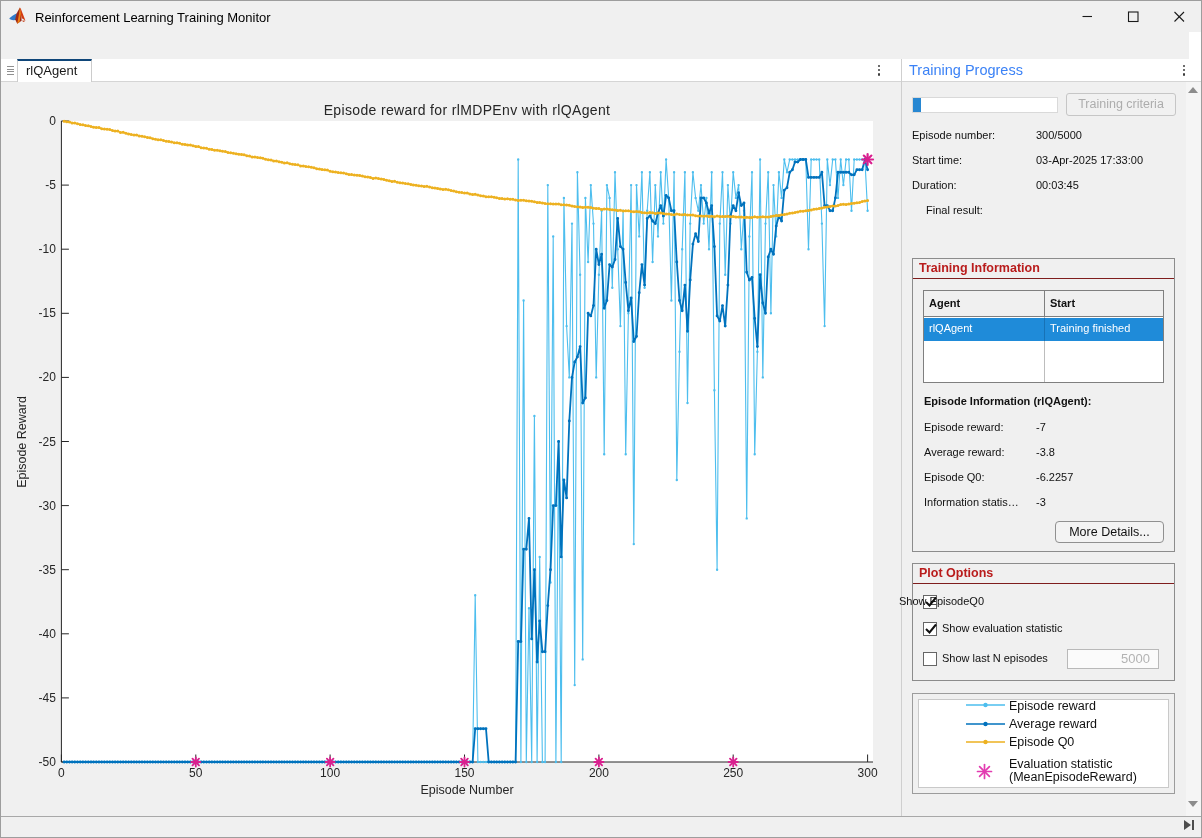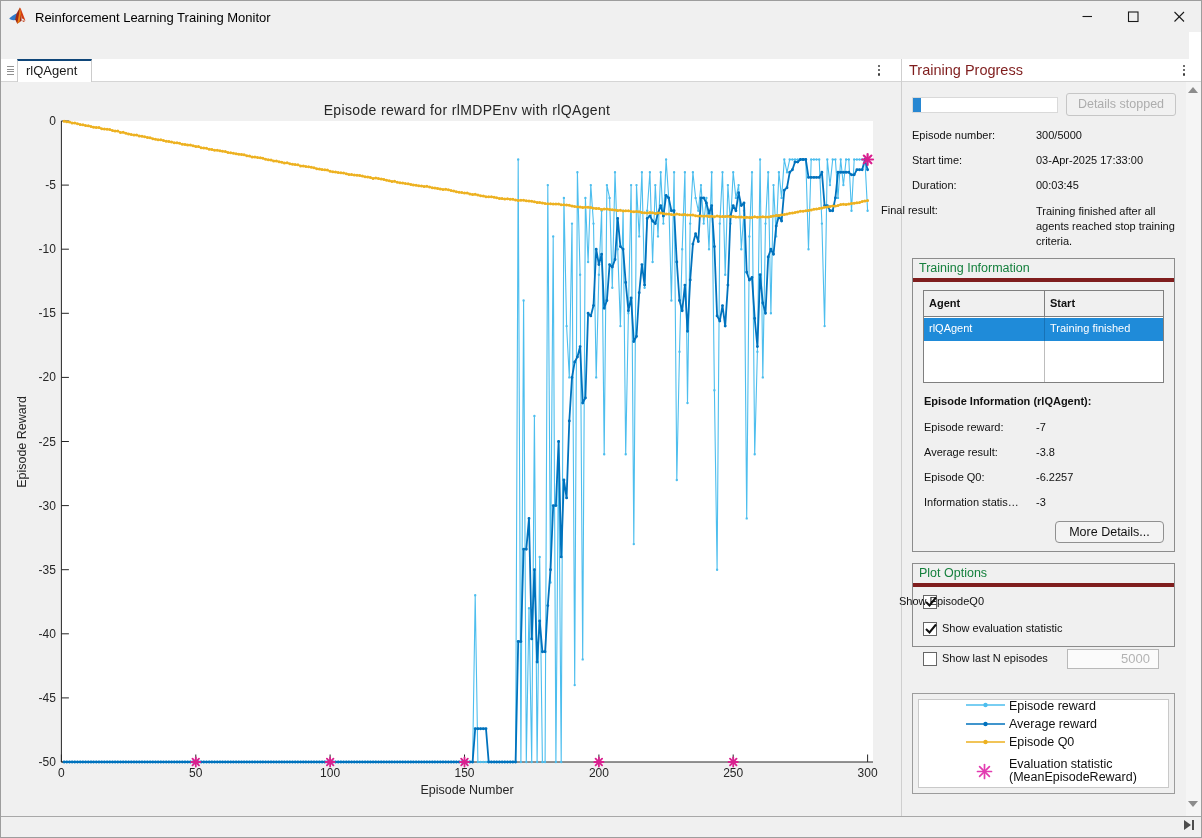--- a/index.html
+++ b/index.html
@@ -8,31 +8,31 @@
 #title { left:34px; top:9px; font-size:13px; color:#000; }
 #bluebar { left:0; top:31px; width:1188px; height:27px; background:#12477a; color:#fff; font-size:10px; font-weight:bold; line-height:28px; padding-left:10.5px; letter-spacing:.3px; }
 #tabrow { left:0; top:58px; width:900px; height:23px; background:#fff; border-bottom:1px solid #d5d5d5; }
 #tab { left:16px; top:58px; width:75px; height:24px; background:#fff; border-top:2px solid #0f4679; border-left:1px solid #ccc; border-right:1px solid #ccc; font-size:13px; color:#1a1a1a; text-align:left; padding-left:8px; line-height:20px; }
 #grip { left:6px; top:65px; }
 #grip div { width:7px; height:1px; background:#909090; margin-bottom:1.6px; }
 .vdots { width:3px; }
 #grip div { }
 .vdots div { width:2.3px; height:2.3px; border-radius:50%; background:#3c3c3c; margin-bottom:1.9px; }
 #rhead { left:901px; top:58px; width:299px; height:23px; background:#fff; border-bottom:1px solid #d5d5d5; }
-#rhead span { position:absolute; left:7px; top:3px; font-size:14.5px; color:#7f1d1d; }
+#rhead span { position:absolute; left:7px; top:3px; font-size:14.5px; color:#3b82f6; }
 #divider { left:900px; top:58px; width:1px; height:778px; background:#cfcfcf; }
 #chartpane { left:0; top:81px; width:900px; height:734px; background:#f0f0f0; }
 #statusbar { left:0; top:815px; width:1200px; height:21px; background:#f0f0f0; border-top:1px solid #a8a8a8; }
 #rpanel { left:901px; top:81px; width:299px; height:734px; background:#f0f0f0; }
 #sbtrack { left:1185px; top:81px; width:15px; height:734px; background:#f5f5f5; }
 .uarr { width:0; height:0; border-left:5.5px solid transparent; border-right:5.5px solid transparent; border-bottom:6px solid #8c8c8c; }
 .darr { width:0; height:0; border-left:5.5px solid transparent; border-right:5.5px solid transparent; border-top:6px solid #8c8c8c; }
 .lbl { position:absolute; font-size:11px; color:#111; }
 .box { position:absolute; left:911px; width:263px; border:1px solid #8c8c8c; }
-.boxtitle { display:block; font-size:12.5px; font-weight:normal; color:#15803d; padding:2px 0 3px 6px; border-bottom:4px solid #7f1d1d; }
+.boxtitle { display:block; font-size:12.5px; font-weight:bold; color:#b91c1c; padding:2px 0 3px 6px; border-bottom:1px solid #7f1d1d; }
 #ptrack { left:911px; top:96px; width:146px; height:16px; background:#fff; border:1px solid #d9d9d9; }
 #pfill { left:0; top:0; width:8px; height:14px; background:#2787d2; }
 #tsbtn { left:1065px; top:92px; width:110px; height:23px; border:1px solid #c6c6c6; border-radius:3px; background:#f1f1f1; color:#adadad; font-size:12.5px; text-align:center; line-height:21px; }
 #table { left:922px; top:289px; width:241px; height:93px; background:#fff; border:1px solid #7f7f7f; }
 #table .hdr { position:absolute; left:0; top:0; width:100%; height:26px; background:#f0f0f0; border-bottom:1px solid #7f7f7f; }
 #table .cdiv { position:absolute; left:120px; top:0; width:1px; height:100%; background:#bdbdbd; }
 #table .cdivh { position:absolute; left:120px; top:0; width:1px; height:26px; background:#7f7f7f; }
 #table .cdivs { position:absolute; left:120px; top:27px; width:1px; height:23px; background:rgba(0,40,80,.25); }
 #table .sel { position:absolute; left:0; top:27px; width:100%; height:23px; background:#1f8bd9; }
 #mdbtn { left:1054px; top:520px; width:109px; height:22px; border:1px solid #909090; border-radius:4px; background:#f3f3f3; font-size:12.5px; color:#111; text-align:center; line-height:20px; }
@@ -180,56 +180,55 @@
 </svg></div>
 <div id="divider" class="abs"></div>
 <div id="rpanel" class="abs"></div>
 <div id="sbtrack" class="abs"></div>
 <div class="uarr abs" style="left:1187px;top:86px"></div>
 <div class="darr abs" style="left:1187px;top:800px"></div>
 
 <div id="ptrack" class="abs">
       <div id="pfill" class="abs"></div>
     </div>
-<div id="tsbtn" class="abs">Details stopped</div>
+<div id="tsbtn" class="abs">Training criteria</div>
 <div class="lbl" style="left:911px;top:128px">Episode number:</div>
 <div class="lbl" style="left:1035px;top:128px">300/5000</div>
 <div class="lbl" style="left:911px;top:153px">Start time:</div>
 <div class="lbl" style="left:1035px;top:153px">03-Apr-2025 17:33:00</div>
 <div class="lbl" style="left:911px;top:178px">Duration:</div>
 <div class="lbl" style="left:1035px;top:178px">00:03:45</div>
-<div class="lbl" style="left:880px;top:203px">Final result:</div>
-<div class="lbl" style="left:1035px;top:203px;width:146px;line-height:15px">Training finished after all agents reached stop training criteria.</div>
+<div class="lbl" style="left:925px;top:203px">Final result:</div>
 
 <div class="box abs" style="top:257px;height:294px">
       <span class="boxtitle">Training Information</span>
     </div>
 <div id="table" class="abs">
       <div class="hdr"></div>
       <div class="cdiv"></div>
       <div class="sel"></div>
       <div class="cdivh"></div>
       <div class="cdivs"></div>
 <div class="lbl" style="left:5px;top:6px;font-weight:bold">Agent</div>
 <div class="lbl" style="left:126px;top:6px;font-weight:bold">Start</div>
 <div class="lbl" style="left:5px;top:31px;color:#fff">rlQAgent</div>
 <div class="lbl" style="left:126px;top:31px;color:#fff">Training finished</div>
 </div>
 <div class="lbl" style="left:923px;top:394px;font-weight:bold">Episode Information (rlQAgent):</div>
 <div class="lbl" style="left:923px;top:420px">Episode reward:</div>
 <div class="lbl" style="left:1035px;top:420px">-7</div>
-<div class="lbl" style="left:923px;top:445px">Average result:</div>
+<div class="lbl" style="left:923px;top:445px">Average reward:</div>
 <div class="lbl" style="left:1035px;top:445px">-3.8</div>
 <div class="lbl" style="left:923px;top:470px">Episode Q0:</div>
 <div class="lbl" style="left:1035px;top:470px">-6.2257</div>
 <div class="lbl" style="left:923px;top:495px">Information statis…</div>
 <div class="lbl" style="left:1035px;top:495px">-3</div>
 <div id="mdbtn" class="abs">More Details...</div>
 
-<div class="box abs" style="top:562px;height:84px">
+<div class="box abs" style="top:562px;height:118px">
       <span class="boxtitle">Plot Options</span>
     </div>
 <div class="cb abs" style="top:594px">
       <svg width="16" height="16" viewBox="0 0 16 16">
         <path d="M3 8 L6.5 11.5 L13 3.5" stroke="#111" stroke-width="2" fill="none"></path>
       </svg>
     </div>
 <div class="lbl" style="left:898px;top:594px">Show EpisodeQ0</div>
 <div class="cb abs" style="top:621px">
       <svg width="16" height="16" viewBox="0 0 16 16">

